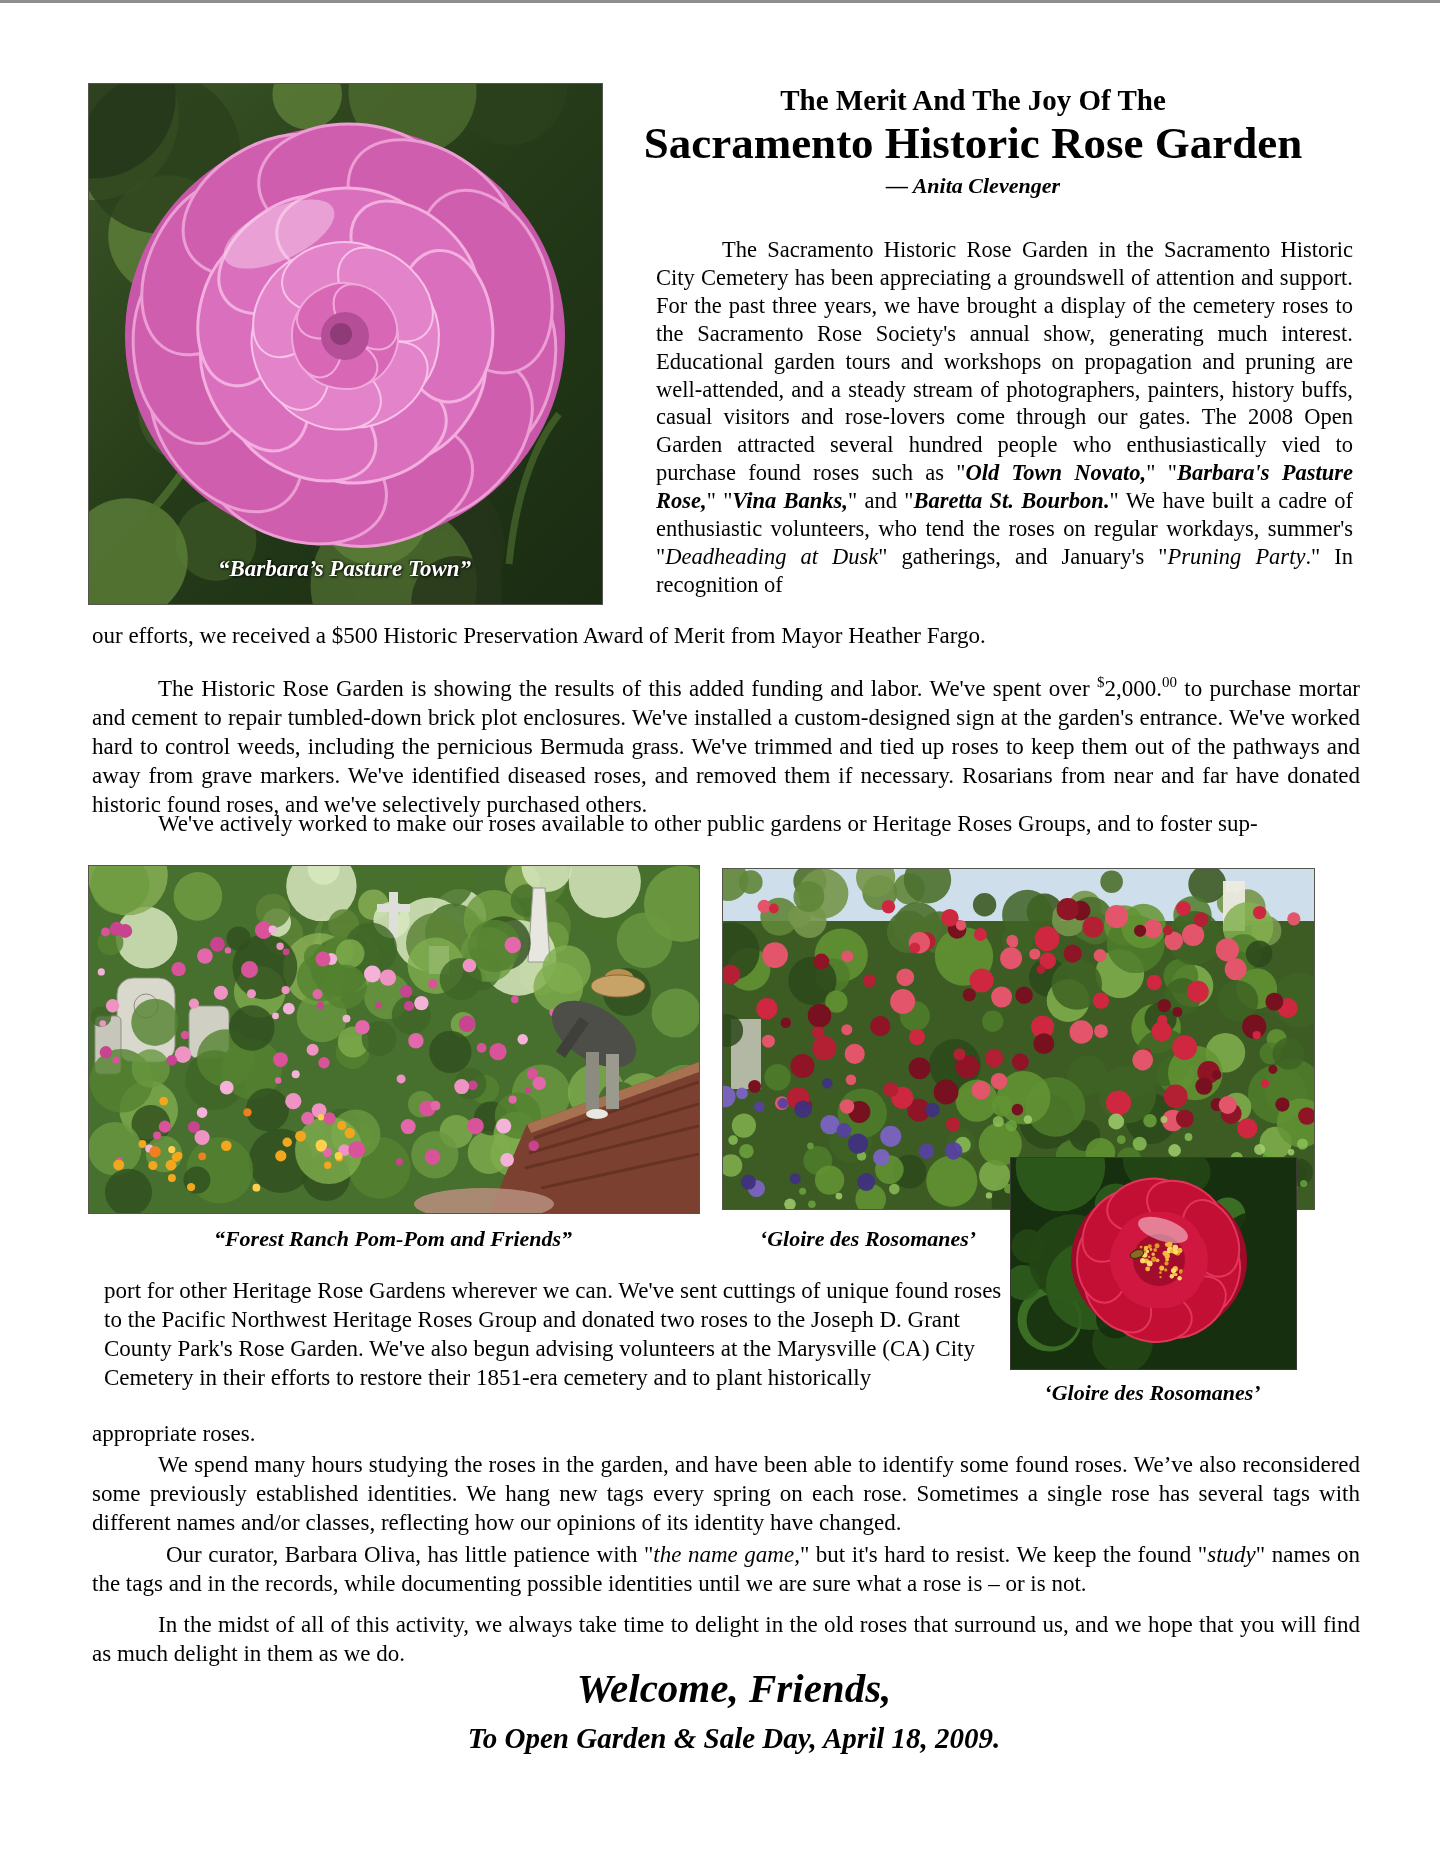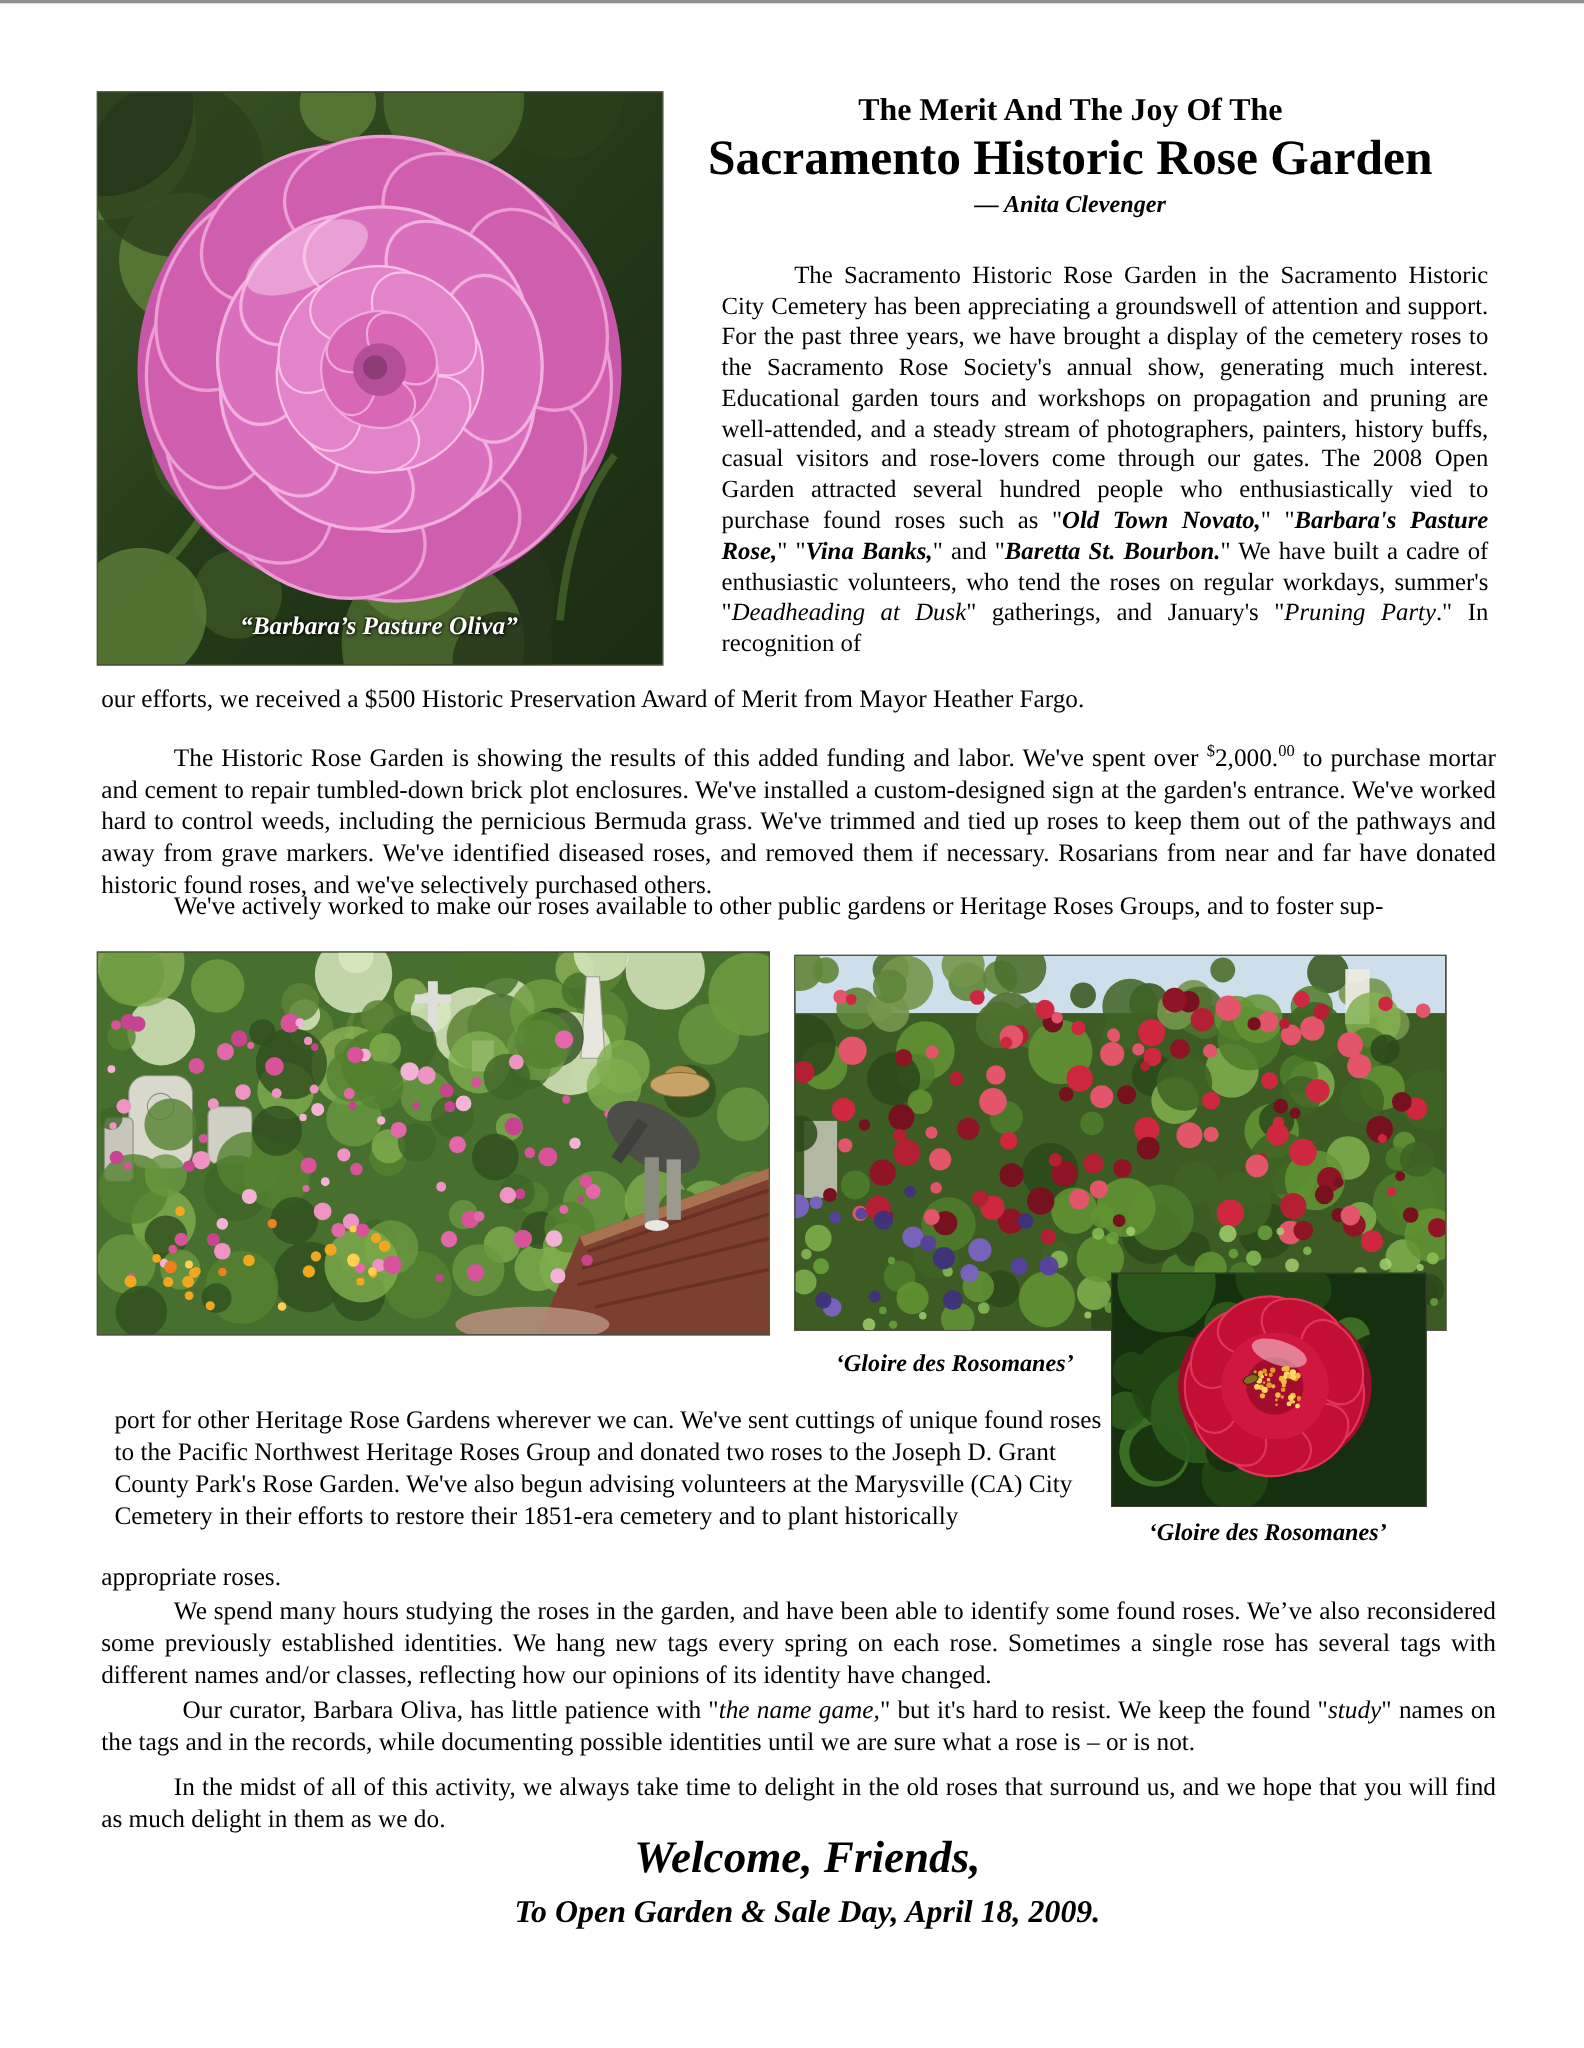--- a/index.html
+++ b/index.html
@@ -121,21 +121,21 @@
           <ellipse cx="250.8" cy="279.5" rx="38" ry="25" fill="#d867b6" stroke="#f0a9db" stroke-width="2" transform="rotate(190.6 250.8 279.5)"></ellipse>
           <ellipse cx="228.2" cy="255.6" rx="38" ry="25" fill="#d867b6" stroke="#f0a9db" stroke-width="2" transform="rotate(262.6 228.2 255.6)"></ellipse>
           <ellipse cx="244.0" cy="226.7" rx="38" ry="25" fill="#d867b6" stroke="#f0a9db" stroke-width="2" transform="rotate(334.6 244.0 226.7)"></ellipse>
           <ellipse cx="276.4" cy="232.8" rx="38" ry="25" fill="#d867b6" stroke="#f0a9db" stroke-width="2" transform="rotate(406.6 276.4 232.8)"></ellipse>
         </g>
       <circle cx="256" cy="252" r="24" fill="#b44e96"></circle>
       <circle cx="252" cy="250" r="11" fill="#8f3b78"></circle>
       <ellipse cx="190" cy="150" rx="60" ry="26" fill="#fbdcf1" opacity="0.45" transform="rotate(-25 190 150)"></ellipse>
     </svg>
   </div>
-  <div class="cap" id="cap1">“Barbara’s Pasture Oliva”</div>
+  <div class="cap" id="cap1">“Barbara’s Pasture Town”</div>
 
   <div class="hdr">
     <div class="hdr-sup">The Merit And The Joy Of The</div>
     <div class="hdr-ttl">Sacramento Historic Rose Garden</div>
     <div class="hdr-by">—  Anita Clevenger</div>
   </div>
 
   <p class="body-txt" id="p1"><span class="run-p">The Sacramento Historic Rose Garden in the Sacramento Historic City Cemetery has been appreciating a groundswell of attention and support.   For the past three years, we have brought a display of the cemetery roses to the Sacramento Rose Society's annual show, generating much interest.  Educational garden tours and workshops on propagation and pruning are well-attended, and a steady stream of photographers, painters, history buffs, casual visitors and rose-lovers come through our gates.  The 2008 Open Garden attracted several hundred people who enthusiastically vied to purchase found roses such as  "</span><span class="run-bi">Old Town Novato,</span><span class="run-p">"  "</span><span class="run-bi">Barbara's Pasture Rose,</span><span class="run-p">"  "</span><span class="run-bi">Vina Banks,</span><span class="run-p">"   and  "</span><span class="run-bi">Baretta St. Bourbon.</span><span class="run-p">"   We have built a cadre of enthusiastic volunteers, who tend the roses on regular workdays, summer's "</span><span class="run-i">Deadheading at Dusk</span><span class="run-p">" gatherings, and January's "</span><span class="run-i">Pruning Party</span><span class="run-p">."  In recognition of</span></p>
   <p class="body-txt" id="p2">our efforts, we received a $500 Historic Preservation Award of Merit from Mayor Heather Fargo.</p>
   <p class="body-txt" id="p3"><span class="run-p">The Historic Rose Garden is showing the results of this added funding and labor.  We've spent over </span><span class="run-sup">$</span><span class="run-p">2,000.</span><span class="run-sup">00</span><span class="run-p"> to purchase mortar and cement to repair tumbled-down brick plot enclosures. We've installed a custom-designed sign at the garden's entrance.  We've worked hard to control weeds, including the pernicious Bermuda grass.  We've trimmed and tied up roses to keep them out of the pathways and away from grave markers.  We've identified diseased roses, and removed them if necessary.  Rosarians from near and far have donated historic found roses, and we've selectively purchased others.</span></p>
@@ -392,20 +392,21 @@
         <ellipse cx="505" cy="168" rx="47" ry="26" fill="#4e4e49" transform="rotate(32 505 168)"></ellipse>
         <rect x="478" y="150" width="11" height="42" fill="#3f3f3b" transform="rotate(35 483 171)"></rect>
         <rect x="497" y="186" width="13" height="58" fill="#8b8b80"></rect>
         <rect x="517" y="188" width="13" height="55" fill="#9a9a8e"></rect>
         <ellipse cx="508" cy="248" rx="11" ry="5" fill="#e8e8e2"></ellipse>
         <ellipse cx="530" cy="113" rx="15" ry="10" fill="#b8914f"></ellipse>
         <ellipse cx="529" cy="120" rx="27" ry="11" fill="#c8a367" stroke="#8a6b3a"></ellipse>
       </g>
     </svg>
   </div>
+  <div class="cap" id="cap2">“Forest Ranch Pom-Pom and Friends”</div>
 
   <div class="photo" id="photo3">
     <svg viewBox="0 0 591 340" preserveAspectRatio="none">
       <rect width="591" height="340" fill="#3c5c24"></rect>
       <rect width="591" height="52" fill="#cfdeeb"></rect>
       <g id="p3-trees">
           <circle cx="86.9" cy="12.1" r="16.6" fill="#4d702e" opacity="0.9"></circle>
           <circle cx="156.8" cy="23.6" r="17.5" fill="#5f8639" opacity="0.9"></circle>
           <circle cx="543.4" cy="61.9" r="15.0" fill="#74964a" opacity="0.9"></circle>
           <circle cx="388.6" cy="12.8" r="11.3" fill="#4d702e" opacity="0.9"></circle>

